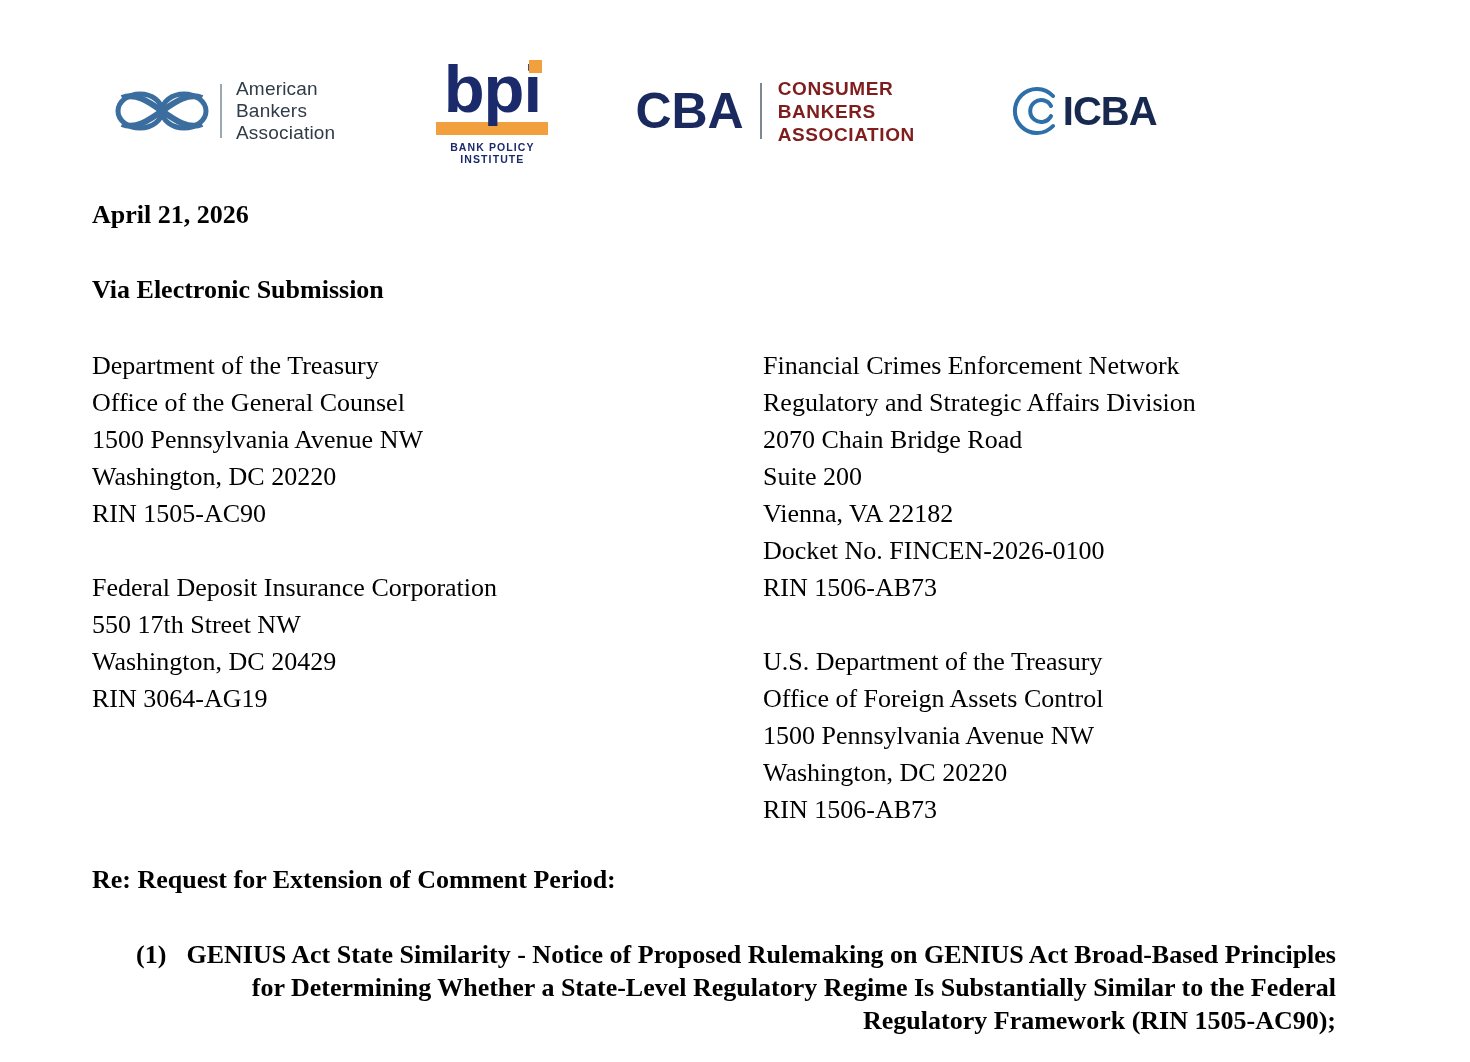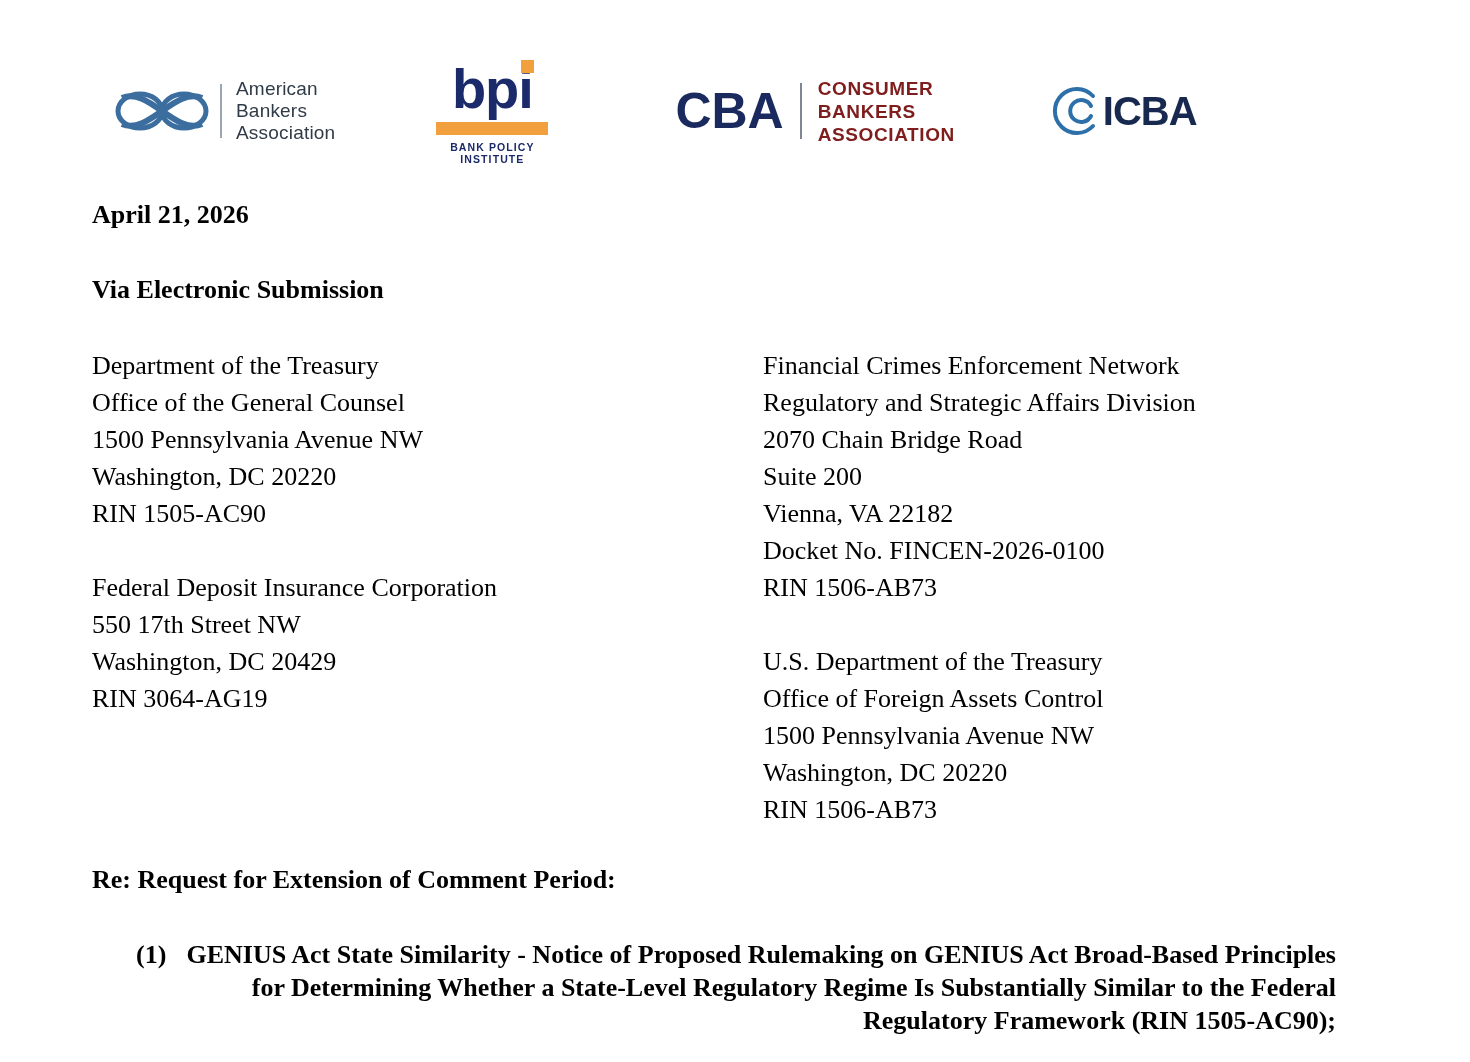--- a/index.html
+++ b/index.html
@@ -61,21 +61,21 @@
   
   .bpi-logo {
     margin-left: 82px;
     text-align: center;
     position: relative;
     width: 150px;
   }
   .bpi-word {
     font-family: "Liberation Sans", sans-serif;
     font-weight: bold;
-    font-size: 56px;
+    font-size: 67px;
     line-height: 62px;
     color: #1b2a6b;
     letter-spacing: -1px;
     position: relative;
     display: inline-block;
   }
   .bpi-dot {
     position: absolute;
     width: 13px;
     height: 13px;
@@ -92,21 +92,21 @@
   .bpi-sub {
     font-family: "Liberation Sans", sans-serif;
     font-size: 10.5px;
     font-weight: bold;
     letter-spacing: 1.1px;
     color: #1b2a6b;
   }
 
   
   .cba-logo {
-    margin-left: 108px;
+    margin-left: 68px;
     display: flex;
     align-items: center;
   }
   .cba-word {
     font-family: "Liberation Sans", sans-serif;
     font-weight: bold;
     font-size: 50px;
     line-height: 50px;
     color: #1b2a5e;
     letter-spacing: 0px;

